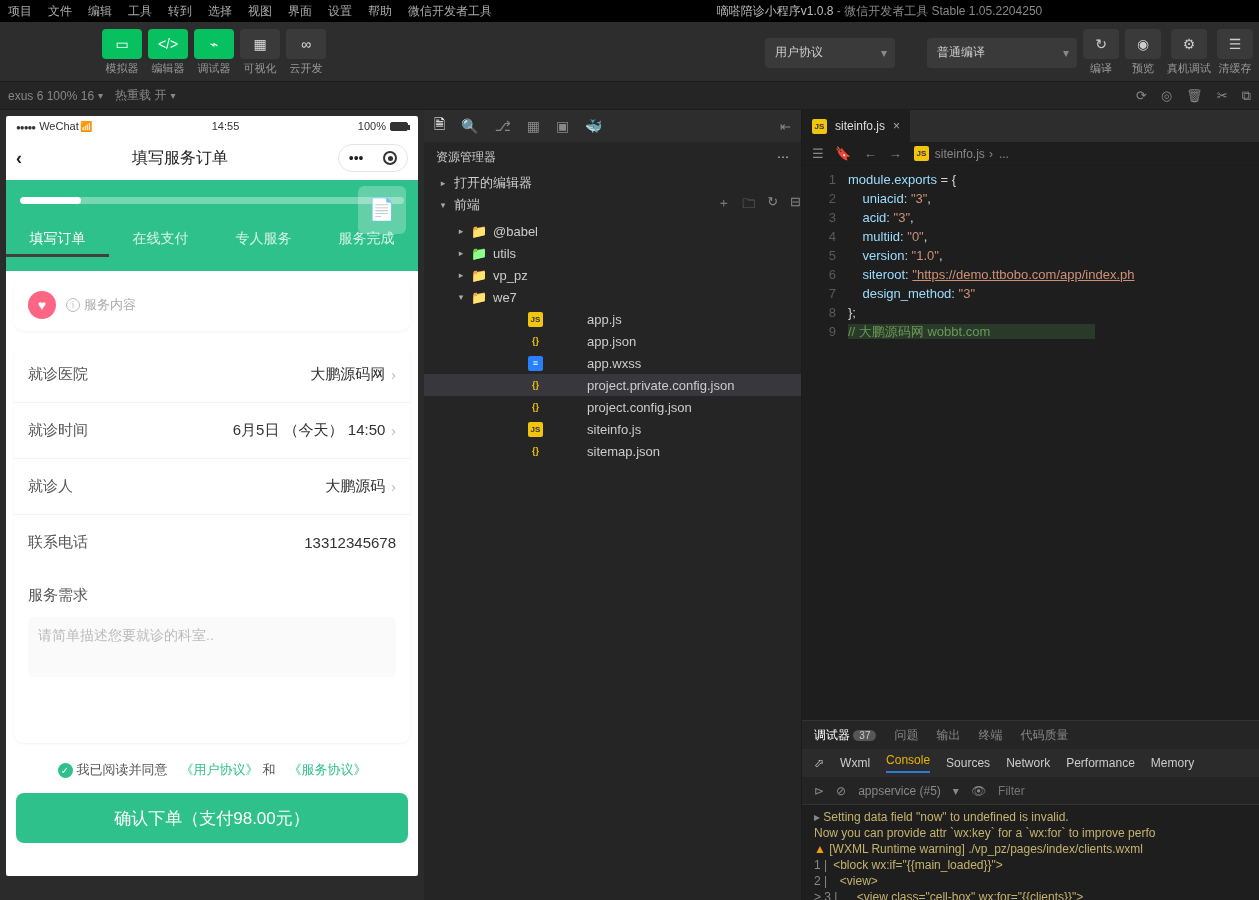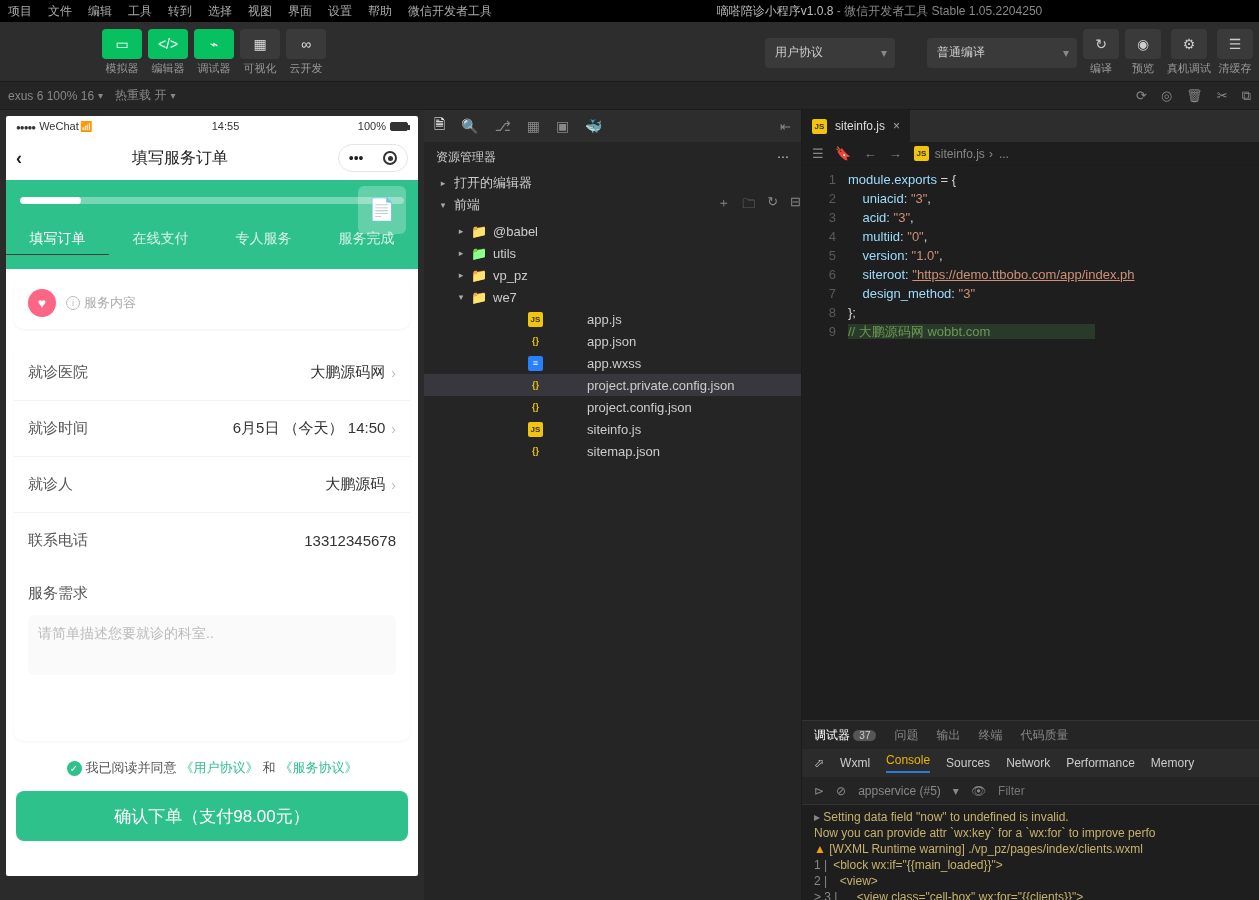--- a/index.html
+++ b/index.html
@@ -48,37 +48,37 @@
 .navbar .capsule span{ font-size:14px;}
 .navbar .capsule .tgt{ width:14px;height:14px;border:2px solid #333;border-radius:50%;display:flex;align-items:center;justify-content:center;}
 .navbar .capsule .tgt::after{content:"";width:5px;height:5px;background:#333;border-radius:50%;}
 .hero { background:#2fc18c; position:relative; padding-bottom:10px;}
 .progress { height:40px; display:flex; align-items:center; padding:0 14px;}
 .progress .track { flex:1; height:7px; background:rgba(255,255,255,.35); border-radius:4px; position:relative; overflow:hidden;}
 .progress .fill { width:16%; height:100%; background:#fff; border-radius:4px;}
 .hero-icon { position:absolute; right:12px; top:6px; width:48px; height:48px; background:rgba(255,255,255,.25); border-radius:6px; display:flex; align-items:center; justify-content:center; color:#fff; font-size:22px;}
 .steps { display:flex; color:#fff; font-size:14px; padding:4px 0; }
 .steps div { flex:1; text-align:center; opacity:.8; padding:6px 0;}
-.steps div.active { opacity:1; border-bottom:1px solid #404040; font-weight:500;font-family:Liberation Mono, monospace; }
+.steps div.active { opacity:1; border-bottom:3px solid #404040; font-weight:500;font-family:Liberation Mono, monospace; }
 .card { background:#fff; margin:8px; border-radius:10px; box-shadow:0 1px 3px rgba(0,0,0,.05);}
 .card-head { display:flex; align-items:center; padding:12px 14px; color:#333;}
 .heart { width:28px;height:28px;border-radius:50%;background:#fd6585;display:flex;align-items:center;justify-content:center;color:#fff;font-size:14px;margin-right:10px;}
 .card-head .tt { font-size:17px; font-weight:500; flex:1;}
 .card-head .more { color:#aaa; font-size:13px; display:flex; align-items:center; gap:4px;}
 .card-head .info-ic { width:14px;height:14px;border:1px solid #bbb;border-radius:50%;display:flex;align-items:center;justify-content:center;font-size:9px;color:#bbb;}
 .field { display:flex; align-items:center; padding:18px 14px; border-top:1px solid #f2f2f2; color:#666; }
 .field:first-of-type { border-top:none;}
 .field .lbl { font-size:15px; color:#555;}
 .field .val { flex:1; text-align:right; font-size:15px; color:#333;}
 .field .chev { color:#bbb; margin-left:6px;}
 .sect { padding:16px 14px 6px; color:#555; font-size:15px;}
 .ta { margin:6px 14px; height:60px; background:#fafafa; border-radius:6px; padding:10px; color:#bbb; font-size:14px;}
 .agree { display:flex; align-items:center; justify-content:center; gap:4px; font-size:13px; color:#555; margin:10px 0 8px;}
 .agree .chk{ width:15px;height:15px;border-radius:50%;background:#2fc18c;color:#fff;display:flex;align-items:center;justify-content:center;font-size:10px;}
-.agree a { color:#2fc18c; text-decoration:none;}
+.agree a { color:#2fc18c; text-decoration:none;margin-left:9px;}
 .submit { margin:6px 10px 26px; height:50px; background:#2fc18c; color:#fff; border-radius:8px; display:flex; align-items:center; justify-content:center; font-size:17px;}
 
 
 .explorer { width:378px; background:#252526; display:flex; flex-direction:column; border-right:1px solid #1b1b1b;}
 .exp-tabs { height:32px; background:#2d2d2d; display:flex; align-items:center; padding:0 10px; gap:16px; color:#888; font-size:14px;}
 .exp-tabs .act{ color:#fff;}
 .exp-tabs .tail{ margin-left:auto; font-size:13px;}
 .exp-title { height:30px; display:flex; align-items:center; padding:0 12px; color:#ccc; font-size:12px; justify-content:space-between;}
 .tree { flex:1; font-size:13px; color:#ccc; padding:4px 0;}
 .tr-row { display:flex; align-items:center; height:22px; padding-left:14px; gap:6px; cursor:default;}

